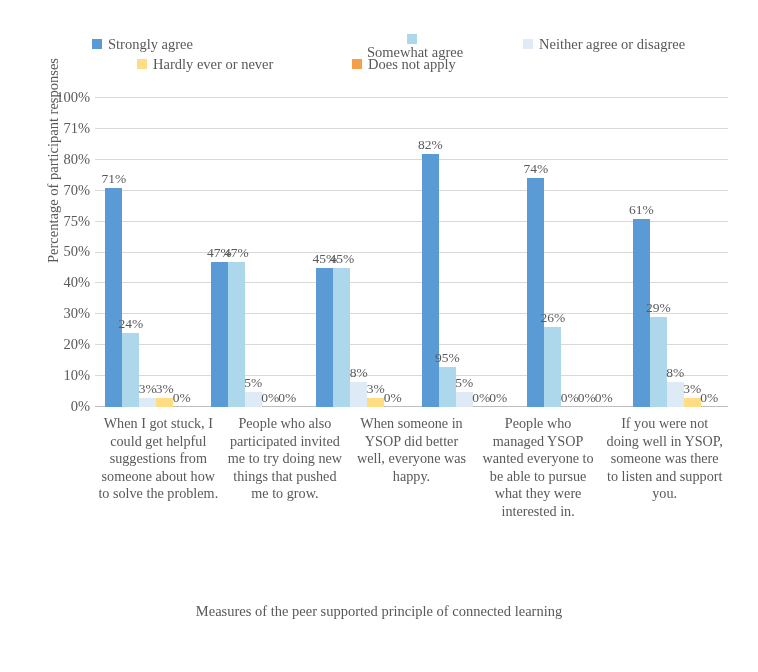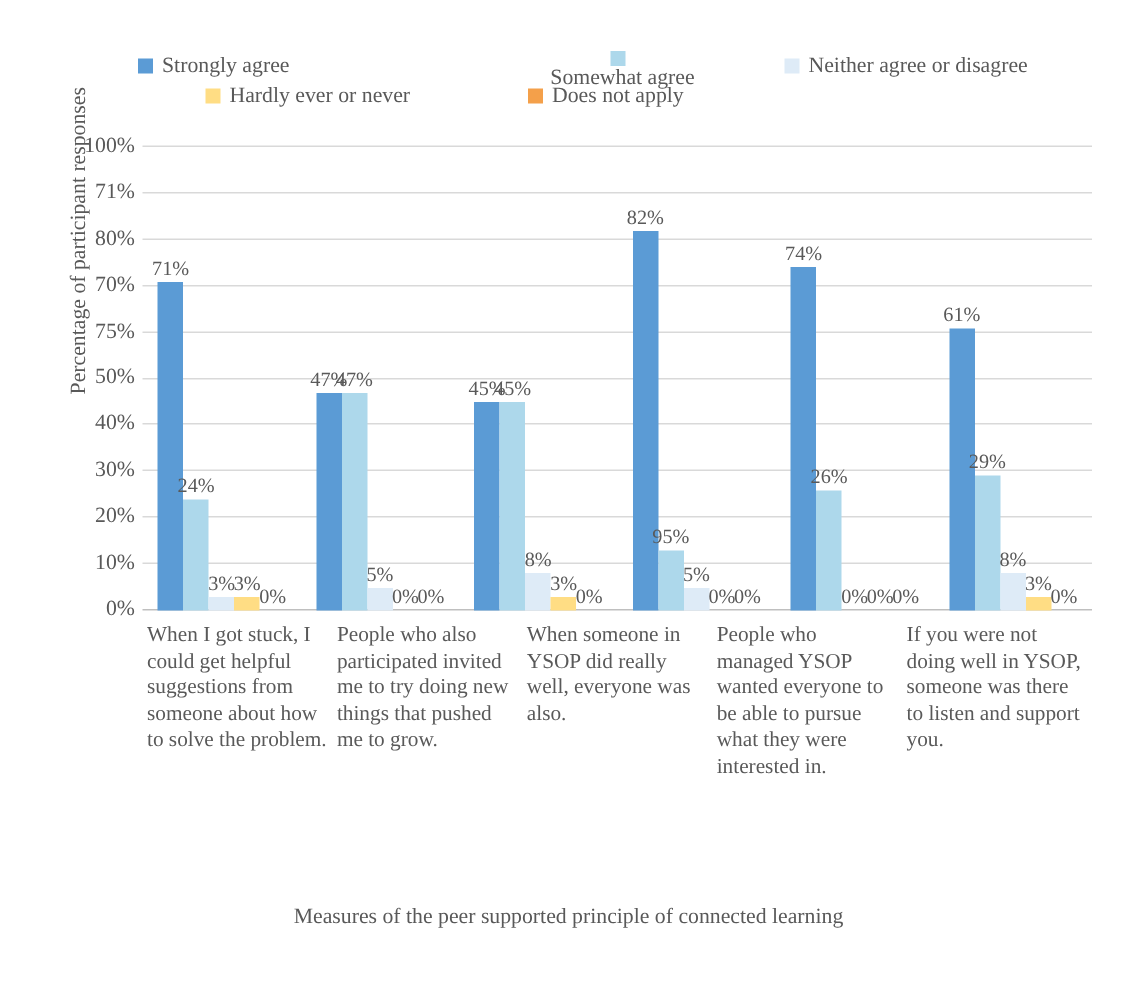--- a/index.html
+++ b/index.html
@@ -154,21 +154,21 @@
   
   #cat-labels {
     position: absolute;
     left: 95px;
     top: 415px;
     width: 633px;
     display: flex;
   }
   .cat-label {
     flex: 1 1 0;
-    text-align: left;
+    text-align: center;
     font-size: 14.2px;
     line-height: 17.6px;
     color: #595959;
     padding: 0 3px;
     box-sizing: border-box;
   }
 
   #x-axis-title {
     position: absolute;
     left: 0;
@@ -381,20 +381,20 @@
               <div class="bar-label" style="bottom: 2px;">0%</div>
             </div>
           </div>
         </div>
       </div>
   </div>
 
   <div id="cat-labels">
       <div class="cat-label">When I got stuck, I could get helpful suggestions from someone about how to solve the problem.</div>
       <div class="cat-label">People who also participated invited me to try doing new things that pushed me to grow.</div>
-      <div class="cat-label">When someone in YSOP did really well, everyone was also.</div>
+      <div class="cat-label">When someone in YSOP did better well, everyone was happy.</div>
       <div class="cat-label">People who managed YSOP wanted everyone to be able to pursue what they were interested in.</div>
       <div class="cat-label">If you were not doing well in YSOP, someone was there to listen and support you.</div>
     </div>
 
   <div id="x-axis-title">Measures of the peer supported principle of connected learning</div>
 
 </div>
 
 </body></html>

